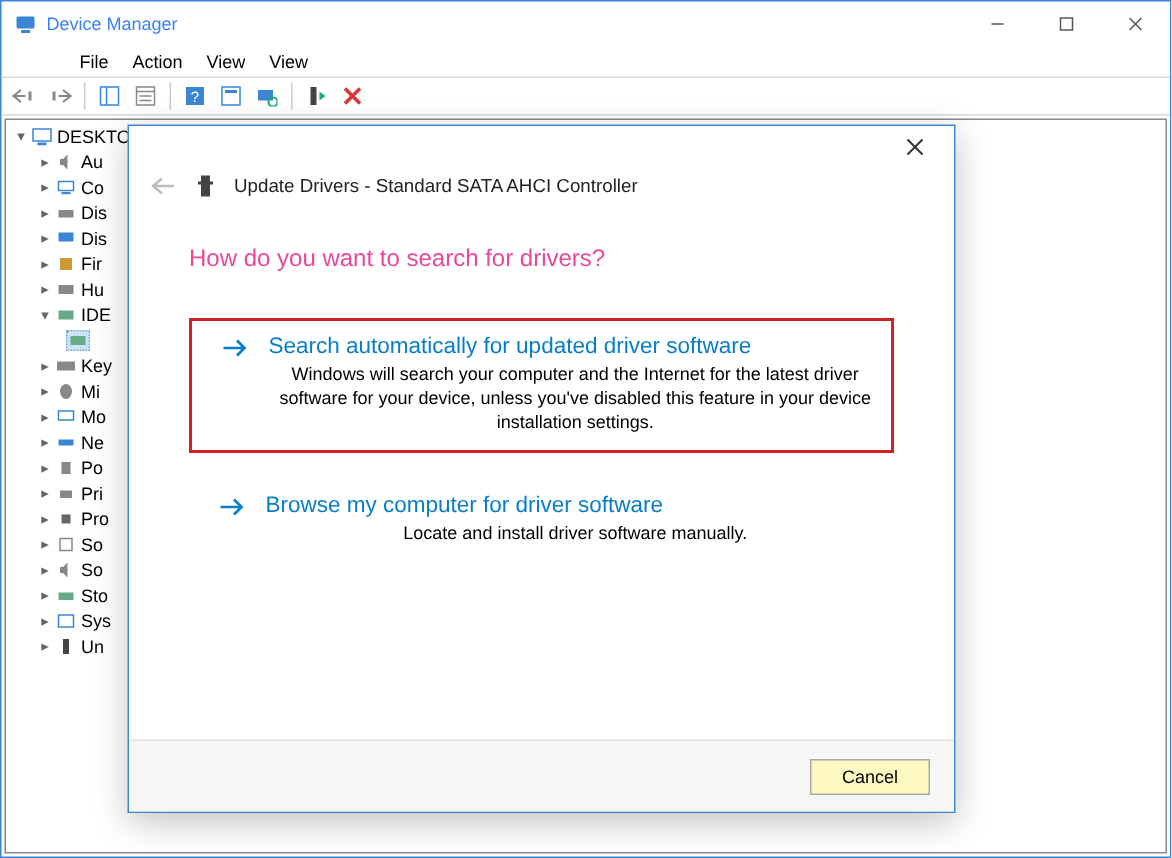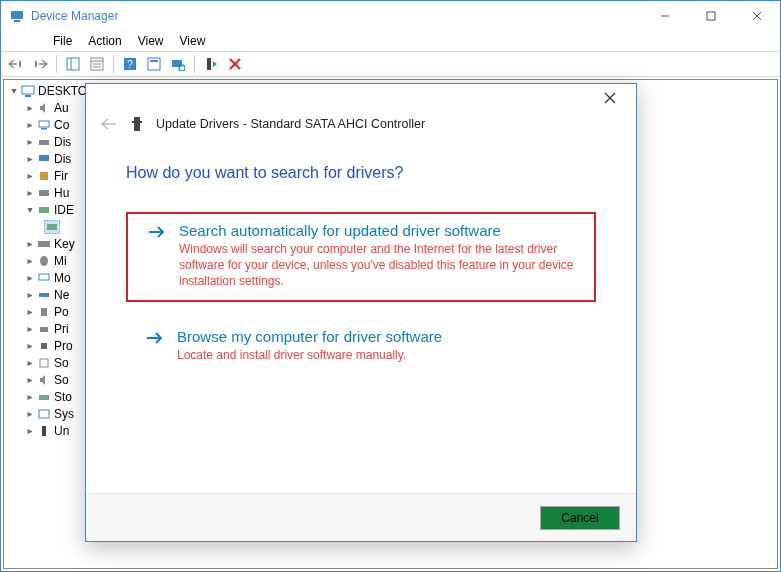--- a/index.html
+++ b/index.html
@@ -34,29 +34,29 @@
 
   
   .dialog { position: absolute; left: 85px; top: 83px; width: 552px; height: 459px; background: #fff; border: 1px solid #3a86d4; box-shadow: 0 6px 22px rgba(0,0,0,.25); display: flex; flex-direction: column; }
   .dialog .dtop { height: 28px; display: flex; justify-content: flex-end; align-items: center; padding-right: 10px; }
   .dialog .dtop .close { width: 32px; display:flex; justify-content:center; }
   .dialog .dheader { display: flex; align-items: center; padding: 4px 18px 10px 14px; gap: 10px; font-size: 12.5px; }
   .dialog .dheader .back { color: #999; }
   .dialog .dheader .drvicon { width: 18px; display:flex; justify-content:center; }
   .dialog .dtitle { color: #222; }
   .dialog .dbody { flex: 1; padding: 22px 40px 10px 40px; }
-  .dialog .heading { color: #1d4ed8; font-size: 16px; margin-bottom: 30px; }
+  .dialog .heading { color: #ec4899; font-size: 16px; margin-bottom: 30px; }
   .dialog .option { display: flex; gap: 10px; padding: 8px 6px 10px 19px; margin-bottom: 18px; }
   .dialog .option.highlight { border: 2px solid #d12121; }
   .dialog .option .arrow { color: #087dc8; font-size: 18px; padding-top: 2px; width: 22px; }
   .dialog .option .optbody { flex: 1; }
   .dialog .option .opttitle { color: #087dc8; font-size: 15px; margin-bottom: 2px; }
-  .dialog .option .optdesc { color: #ef4444; font-size: 12px; line-height: 1.35; }
+  .dialog .option .optdesc { color: #000000; font-size: 12px; line-height: 1.35; text-align: center; }
   .dialog .dfooter { height: 48px; border-top: 1px solid #e2e2e2; display: flex; justify-content: flex-end; align-items: center; padding-right: 16px; background: #f6f6f6; }
-  .dialog .dfooter .btn { min-width: 80px; height: 24px; border: 1px solid #a7a7a7; background: #15803d; font-size: 12px; display: flex; align-items: center; justify-content: center; }
+  .dialog .dfooter .btn { min-width: 80px; height: 24px; border: 1px solid #a7a7a7; background: #fef9c3; font-size: 12px; display: flex; align-items: center; justify-content: center; }
 
   
   svg { display: block; }
 </style>
 </head>
 <body>
 
 <div class="window">
 
   <div class="titlebar">

